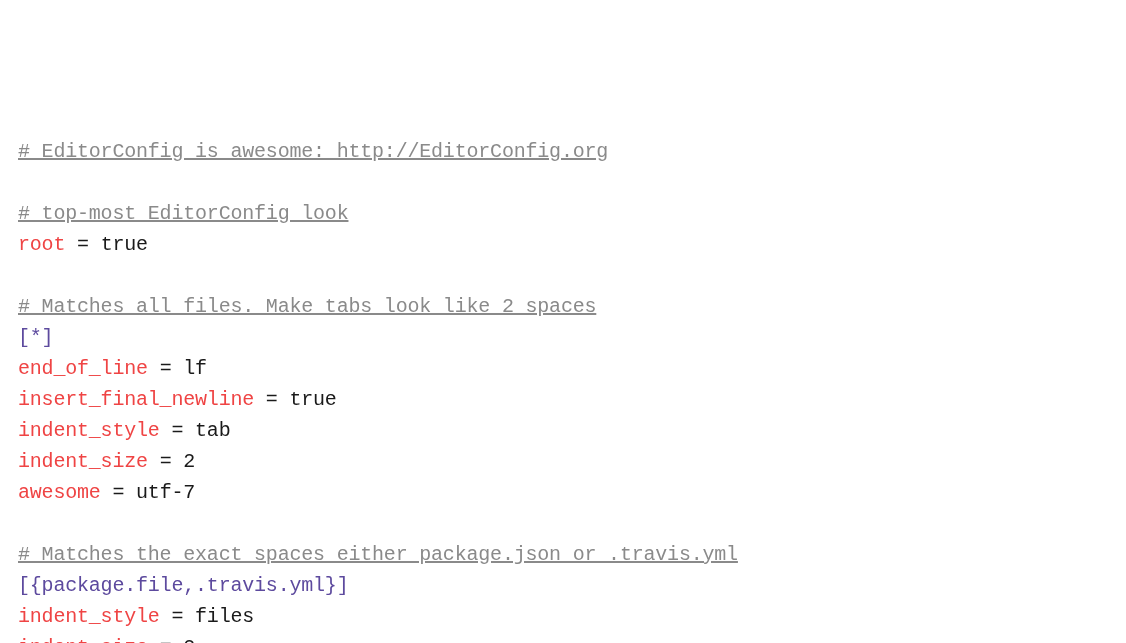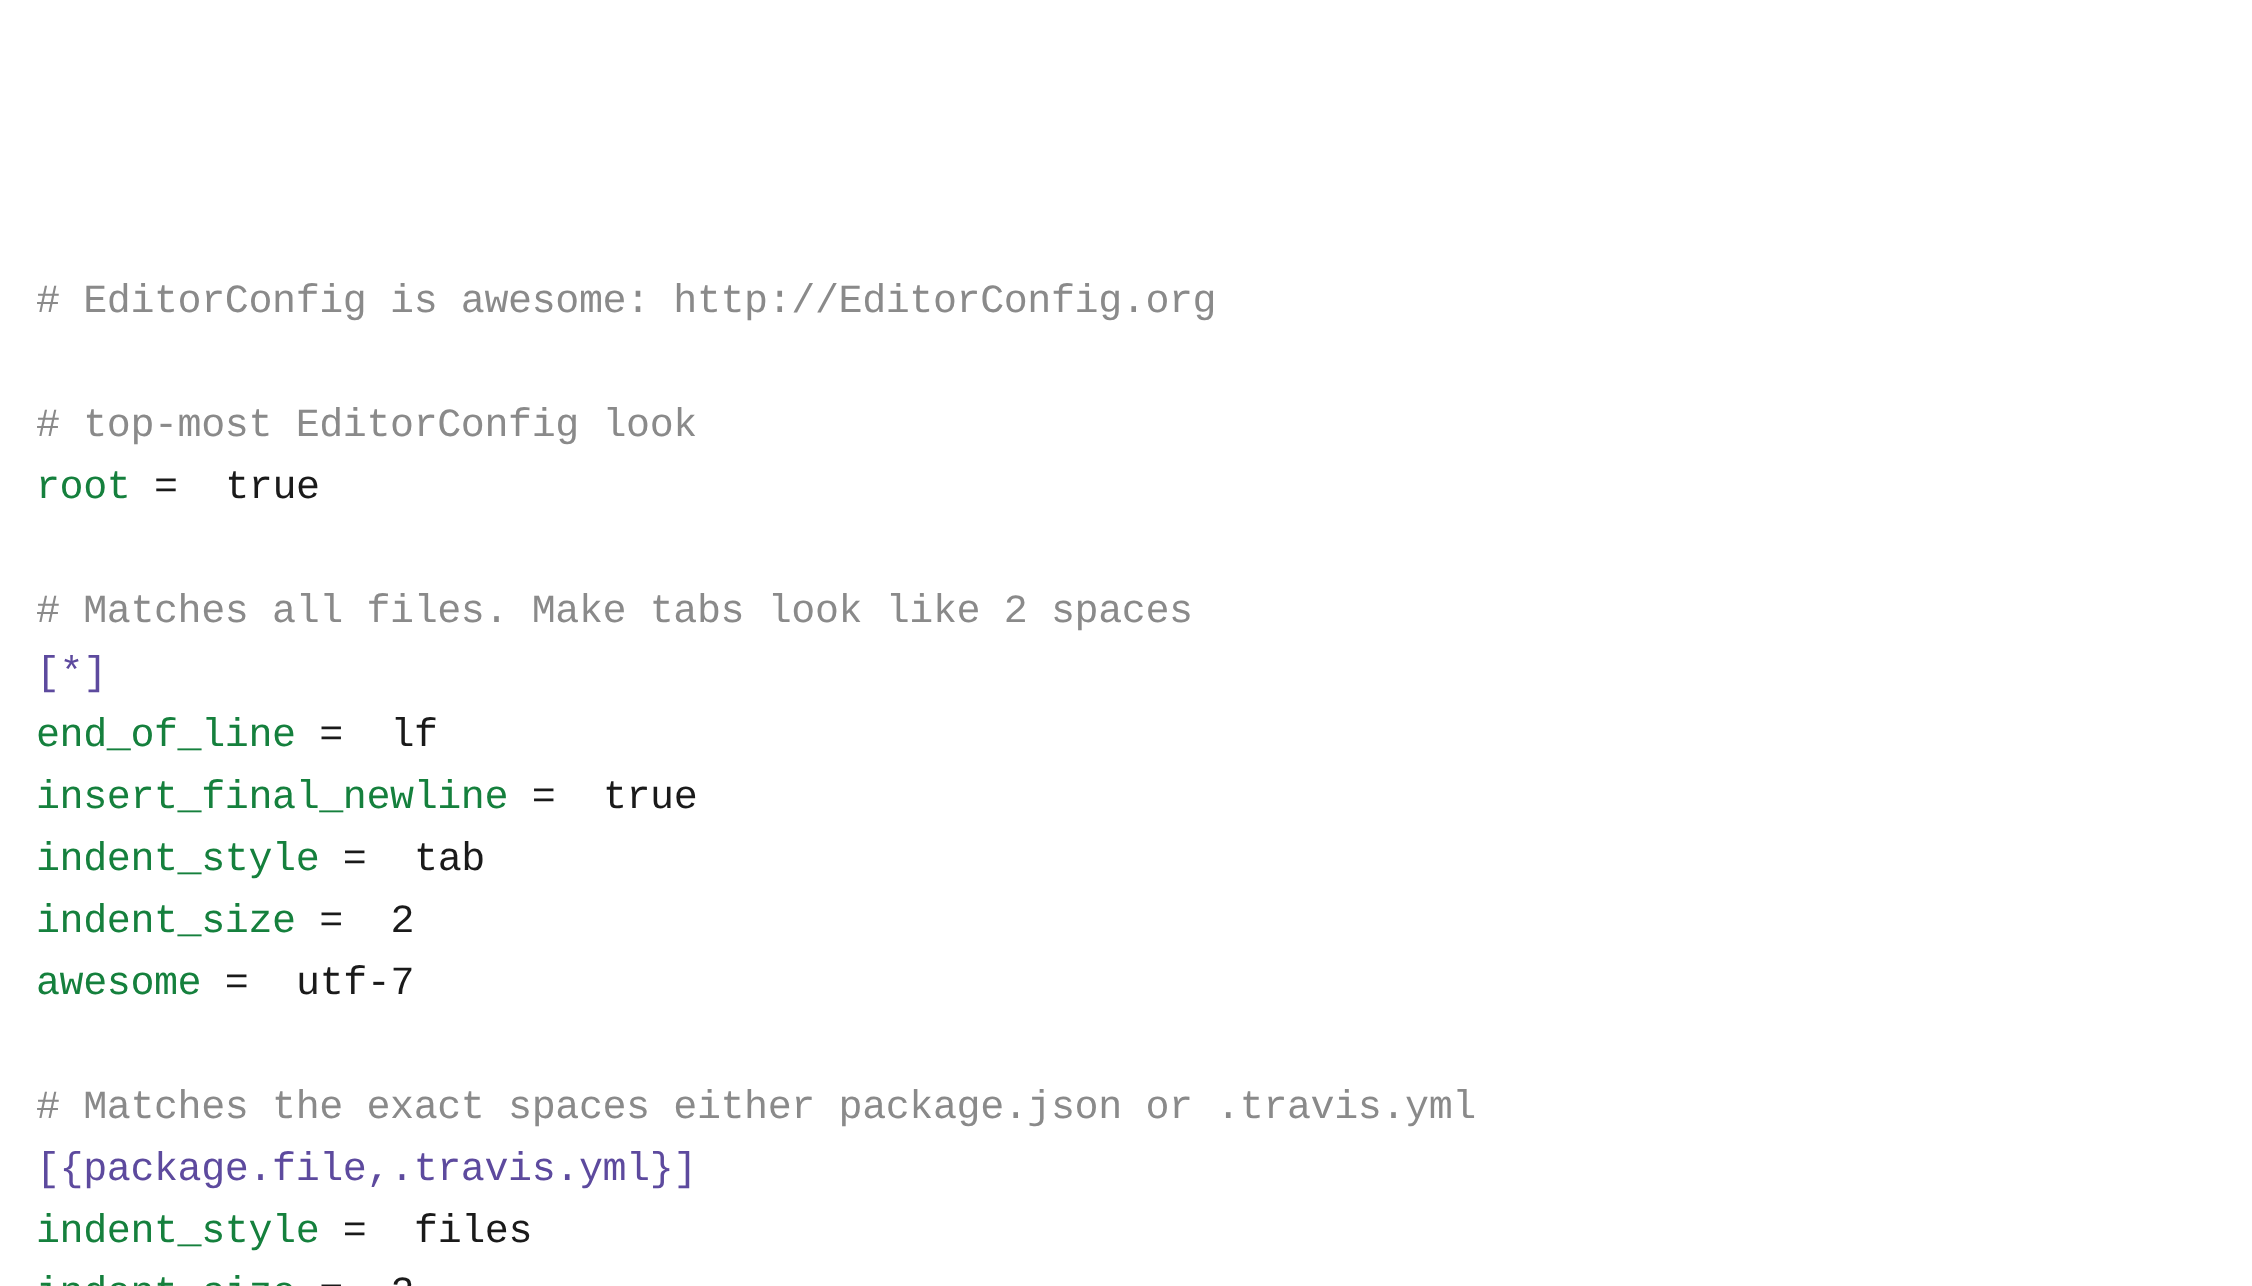--- a/index.html
+++ b/index.html
@@ -15,33 +15,33 @@
       color: #1a1a1a;
       padding: 12px 18px;
       white-space: pre;
       letter-spacing: -0.2px;
     }
     .code-block {
       white-space: pre;
     }
     .comment {
       color: #8a8a8a;
+      text-decoration: underline;
     }
     .key {
-      color: #15803d;
+      color: #ef4444;
     }
     .section {
       color: #5d4a9e;
     }
     .eq {
       color: #1a1a1a;
     }
     .val {
       color: #1a1a1a;
-      margin-left: 12px;
     }
   </style>
 </head>
 <body>
 
 
 
 <div class="code-block"><span class="comment"># EditorConfig is awesome: http://EditorConfig.org</span>
 <span></span>
 <span class="comment"># top-most EditorConfig look</span>

